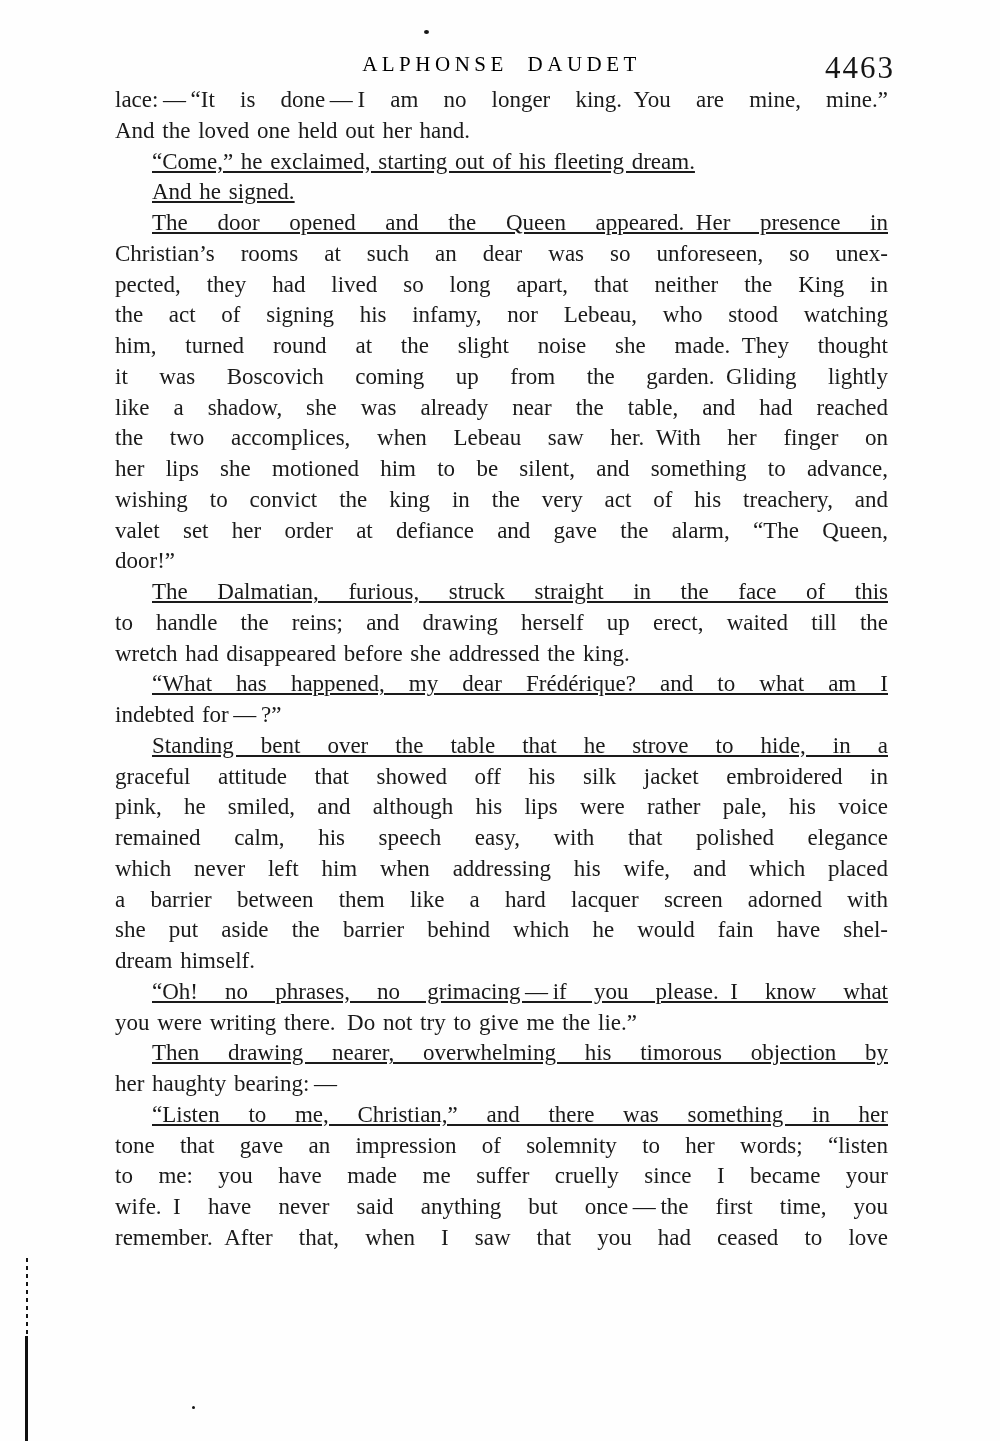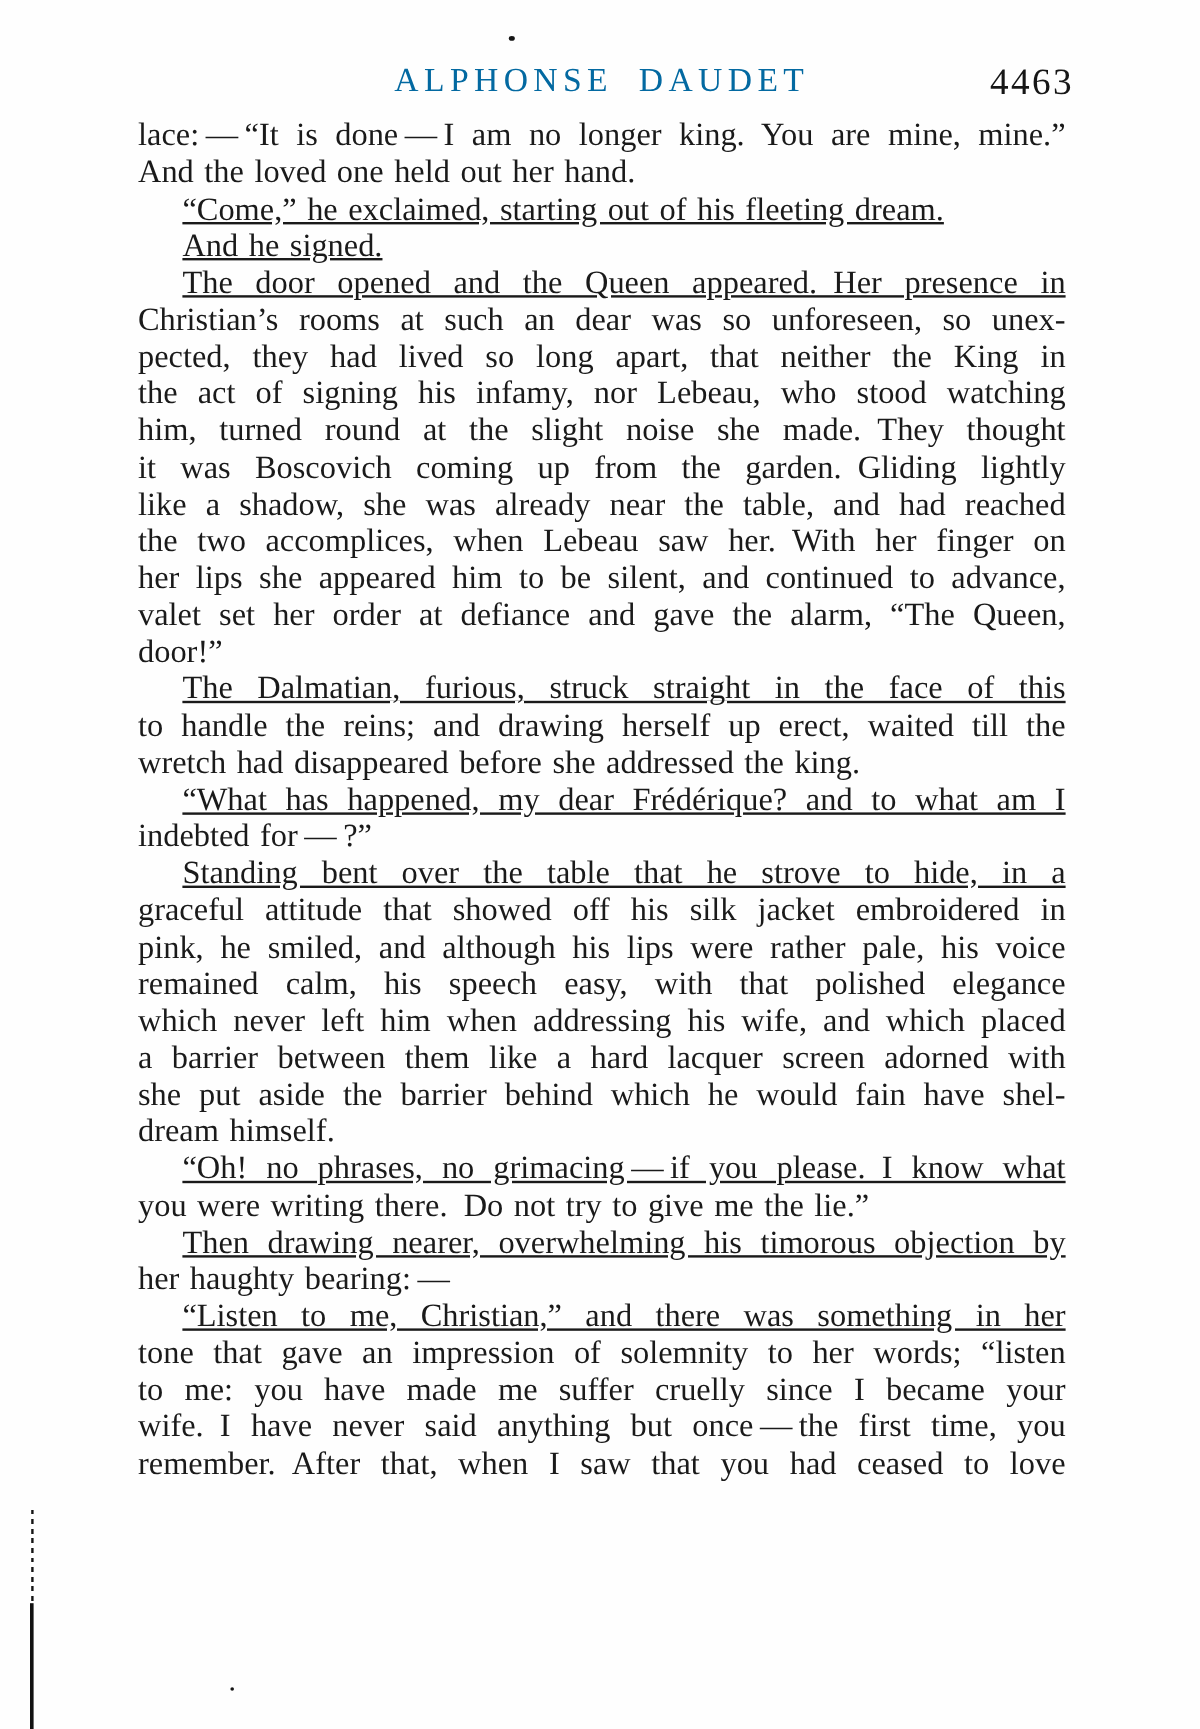--- a/index.html
+++ b/index.html
@@ -26,40 +26,40 @@
     left: 115px;
     width: 773px;
     height: 40px;
   }
   .header-title {
     position: absolute;
     left: 0;
     right: 0;
     top: 4px;
     text-align: center;
-    font-size: 28px;
+    font-size: 21px;
     letter-spacing: 4.5px;
     word-spacing: 10px;
-    color: #0369a1;
+    color: #000000;
   }
   .page-number {
     position: absolute;
     right: -7px;
     top: 2px;
     font-size: 31px;
     letter-spacing: 2px;
     color: #161616;
   }
   
   .body-text {
     position: absolute;
     left: 115px;
-    top: 97px;
+    top: 85px;
     width: 773px;
-    font-size: 27px;
+    font-size: 23px;
   }
   .line {
     height: 30.75px;
     line-height: 30.75px;
     white-space: nowrap;
     text-align: justify;
     text-align-last: left;
     word-spacing: 2px;
   }
   .line.j {
@@ -112,21 +112,22 @@
       <div class="line in">“Come,” he exclaimed, starting out of his fleeting dream.</div>
       <div class="line in">And he signed.</div>
       <div class="line in j">The door opened and the Queen appeared. Her presence in</div>
       <div class="line j">Christian’s rooms at such an dear was so unforeseen, so unex-</div>
       <div class="line j">pected, they had lived so long apart, that neither the King in</div>
       <div class="line j">the act of signing his infamy, nor Lebeau, who stood watching</div>
       <div class="line j">him, turned round at the slight noise she made. They thought</div>
       <div class="line j">it was Boscovich coming up from the garden. Gliding lightly</div>
       <div class="line j">like a shadow, she was already near the table, and had reached</div>
       <div class="line j">the two accomplices, when Lebeau saw her. With her finger on</div>
-      <div class="line j">her lips she appeared him to be silent, and continued to advance,</div>
+      <div class="line j">her lips she motioned him to be silent, and something to advance,</div>
+      <div class="line j">wishing to convict the king in the very act of his treachery, and</div>
       <div class="line j">valet set her order at defiance and gave the alarm, “The Queen,</div>
       <div class="line">door!”</div>
       <div class="line in j">The Dalmatian, furious, struck straight in the face of this</div>
       <div class="line j">to handle the reins; and drawing herself up erect, waited till the</div>
       <div class="line">wretch had disappeared before she addressed the king.</div>
       <div class="line in j">“What has happened, my dear Frédérique? and to what am I</div>
       <div class="line">indebted for — ?”</div>
       <div class="line in j">Standing bent over the table that he strove to hide, in a</div>
       <div class="line j">graceful attitude that showed off his silk jacket embroidered in</div>
       <div class="line j">pink, he smiled, and although his lips were rather pale, his voice</div>

